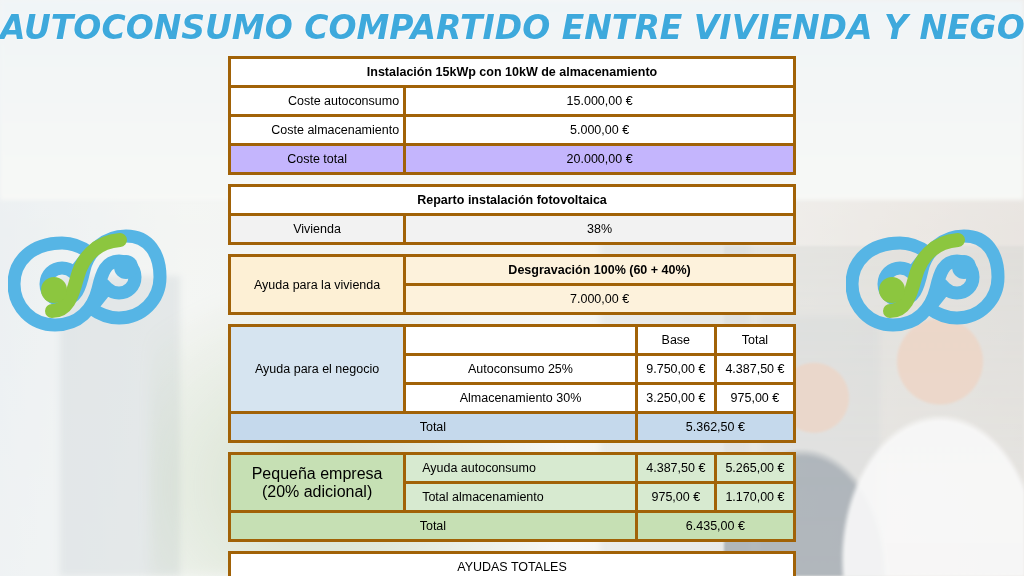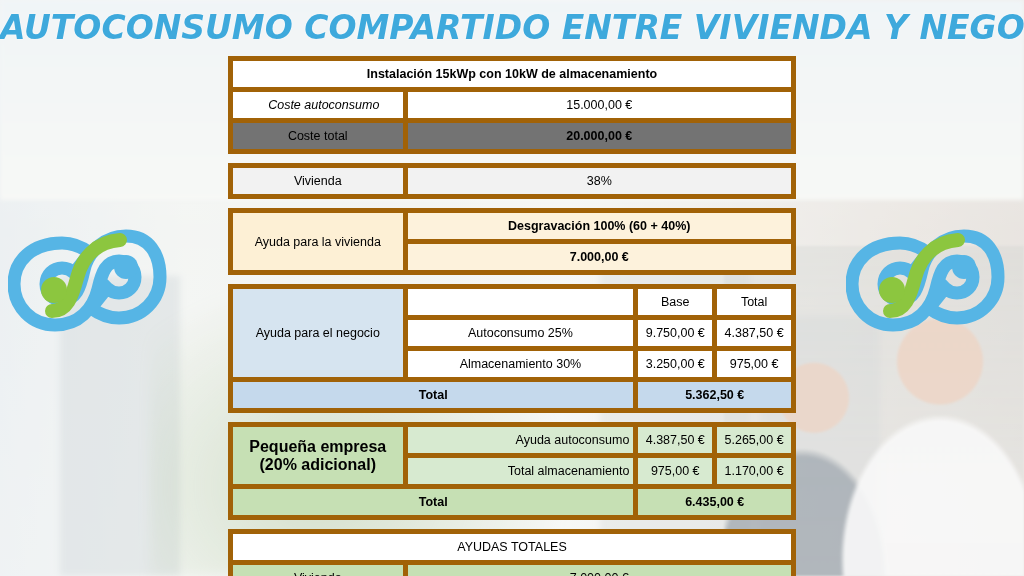--- a/index.html
+++ b/index.html
@@ -45,40 +45,40 @@
 
   
   .logo{position:absolute;width:170px;height:130px;}
   #logo-left{left:8px;top:222px;}
   #logo-right{right:8px;top:222px;}
 
   
   #sheet{position:absolute;left:228px;top:56px;width:568px;}
   table{border-collapse:collapse;width:100%;table-layout:fixed;background:#fff;}
   td{
-    border:5px solid #a16207;
+    border:3px solid #a16207;
     font-size:12.5px;color:#000;
     padding:3px 4px;height:20px;
     text-align:center;
     background:#ffffff;
   }
   .blk{margin-bottom:9px;box-shadow:0 0 0 0.5px rgba(0,0,0,0.0);}
   .hdr{font-weight:bold;}
-  .left{text-align:center;padding-left:16px;font-style:italic;}
-  .orange{background:#737373;margin-top:19px;}
+  .left{text-align:right;padding-left:16px;}
+  .orange{background:#c4b5fd;margin-top:19px;}
   .cream{background:#fdf0d5;}
   .cream-l{background:#fdf2dc;font-weight:bold;}
   .blue{background:#d6e4f0;margin-top:9px;}
   .blue-d{background:#c5d9ec;}
   .green-c{background:#c6e0b4;}
   .green-l{background:#d7ead0;}
   .gray{background:#f2f2f2;}
-  .b{font-weight:bold;}
+  .b{font-weight:normal;}
   .small{font-size:16px;margin-left:28px;}
-  .leftpad{text-align:right;padding-left:16px;}
+  .leftpad{text-align:left;padding-left:16px;}
 </style>
 </head>
 <body>
 
 <div id="bg">
   <div class="bg-photo">
     <div class="sky"></div>
     <div class="bld" style="left:60px;width:120px;height:300px;"></div>
     <div class="bld" style="left:600px;width:150px;height:360px;background:rgba(200,205,205,.5)"></div>
     <div class="bld" style="left:760px;width:120px;height:260px;background:rgba(190,195,200,.4)"></div>
@@ -117,32 +117,39 @@
       </colgroup>
     <tbody>
       <tr>
         <td class="hdr" colspan="2">Instalación 15kWp con 10kW de almacenamiento</td>
       </tr>
       <tr>
         <td class="left">Coste autoconsumo</td>
         <td>15.000,00 €</td>
       </tr>
       <tr>
+        <td class="left">Coste almacenamiento</td>
+        <td>5.000,00 €</td>
+      </tr>
+      <tr>
         <td class="orange">Coste total</td>
         <td class="orange b">20.000,00 €</td>
       </tr>
     </tbody>
   </table>
 
   <table class="blk">
     <colgroup>
         <col style="width:31%">
         <col style="width:69%">
       </colgroup>
     <tbody>
+      <tr>
+        <td class="hdr" colspan="2">Reparto instalación fotovoltaica</td>
+      </tr>
       <tr>
         <td class="gray">Vivienda</td>
         <td class="gray">38%</td>
       </tr>
     </tbody>
   </table>
 
   <table class="blk">
     <colgroup>
         <col style="width:31%">

